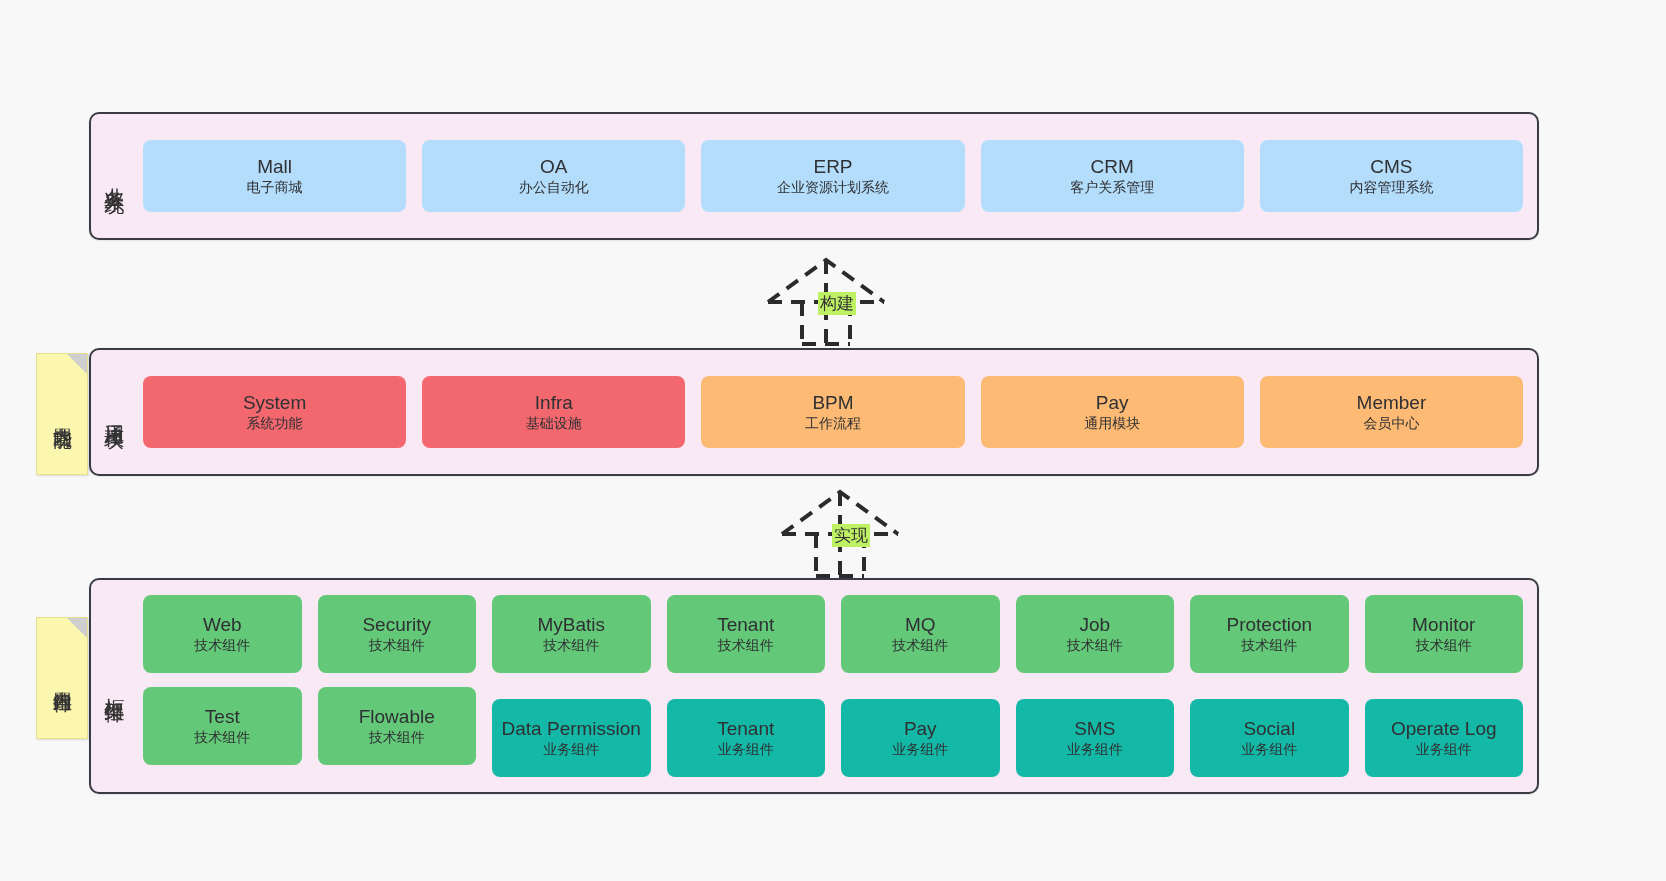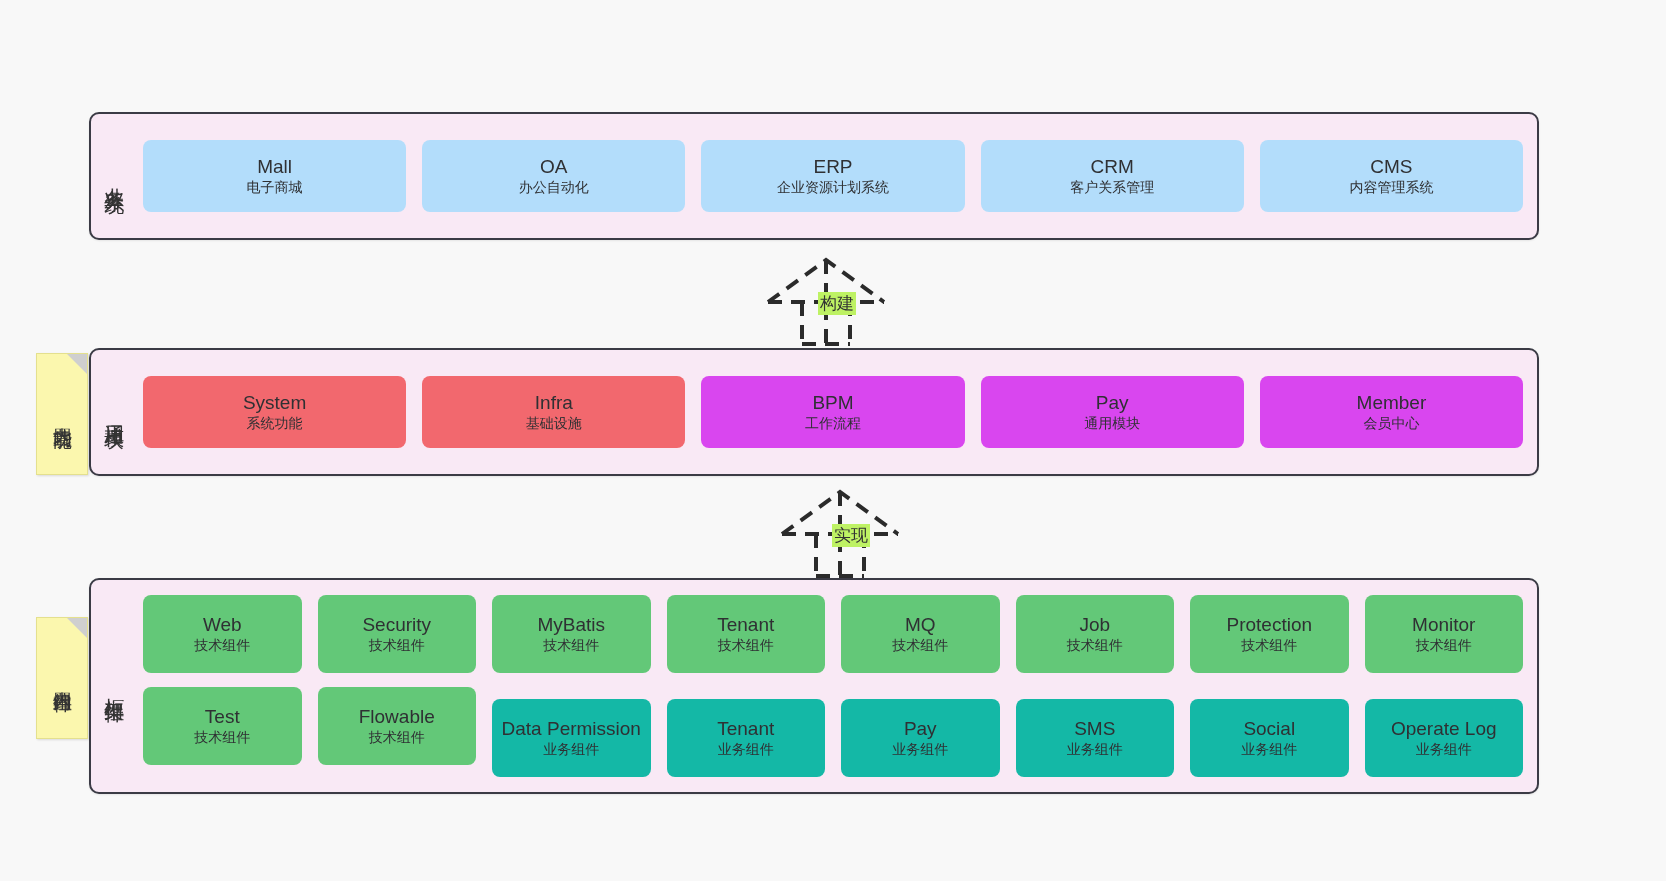--- a/index.html
+++ b/index.html
@@ -69,21 +69,21 @@
     line-height: 1.28;
     padding: 6px 4px;
     color: #2f3033;
   }
   .node .en { font-size: 19px; }
   .node .cn { font-size: 14px; }
 
   
   .n-blue        { background: #b3ddfb; }
   .n-red         { background: #f2686e; }
-  .n-pink        { background: #d946ef; }
+  .n-pink        { background: #fdba74; }
   .n-green       { background: #63c878; }
   .n-lightgreen  { background: #14b8a6; margin-top: 12px; }
 
   
   #band-business  { left: 89px;  top: 112px; width: 1450px; height: 128px; }
   #band-common    { left: 89px;  top: 348px; width: 1450px; height: 128px; }
   #band-framework { left: 89px;  top: 578px; width: 1450px; height: 216px; }
 
   #band-business .node  { height: 72px; }
   #band-common .node    { height: 72px; }

